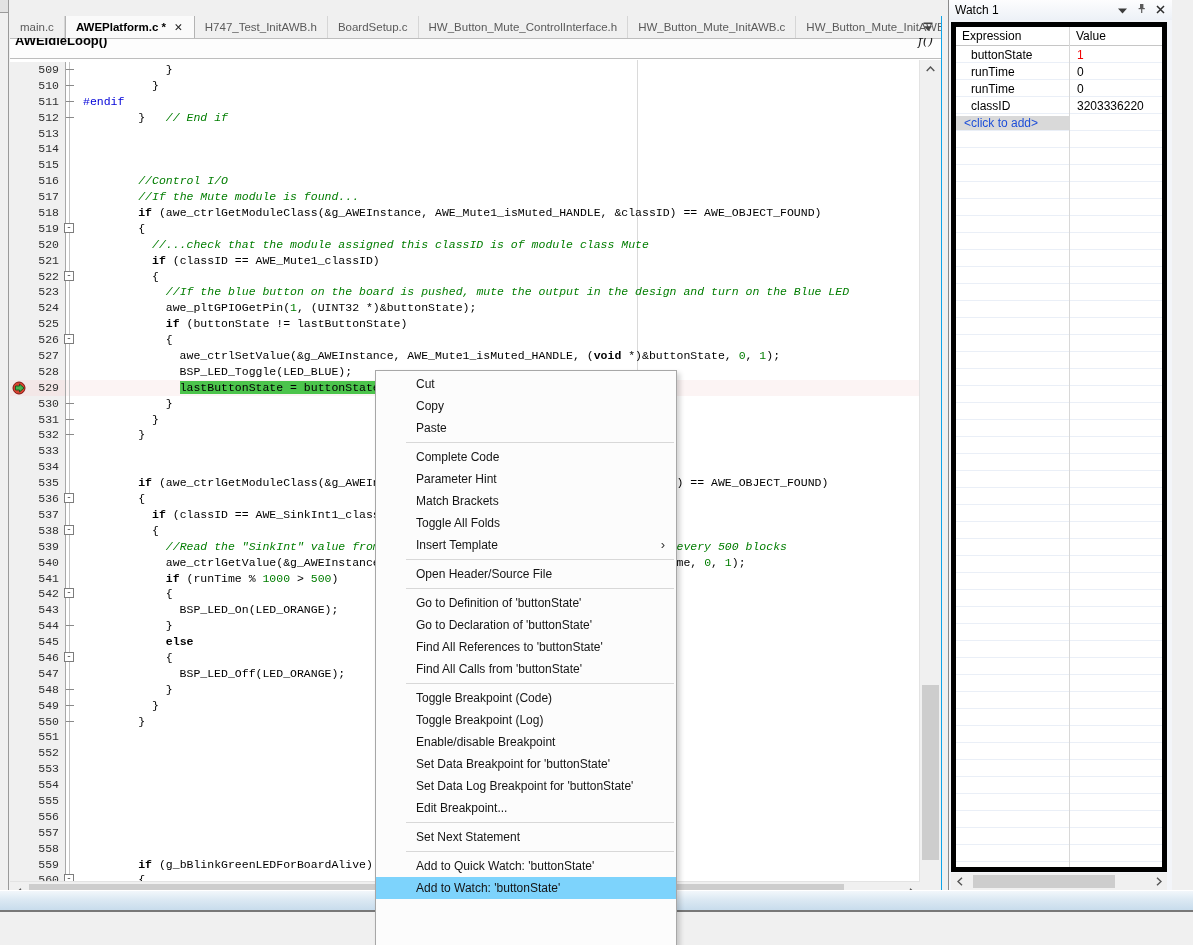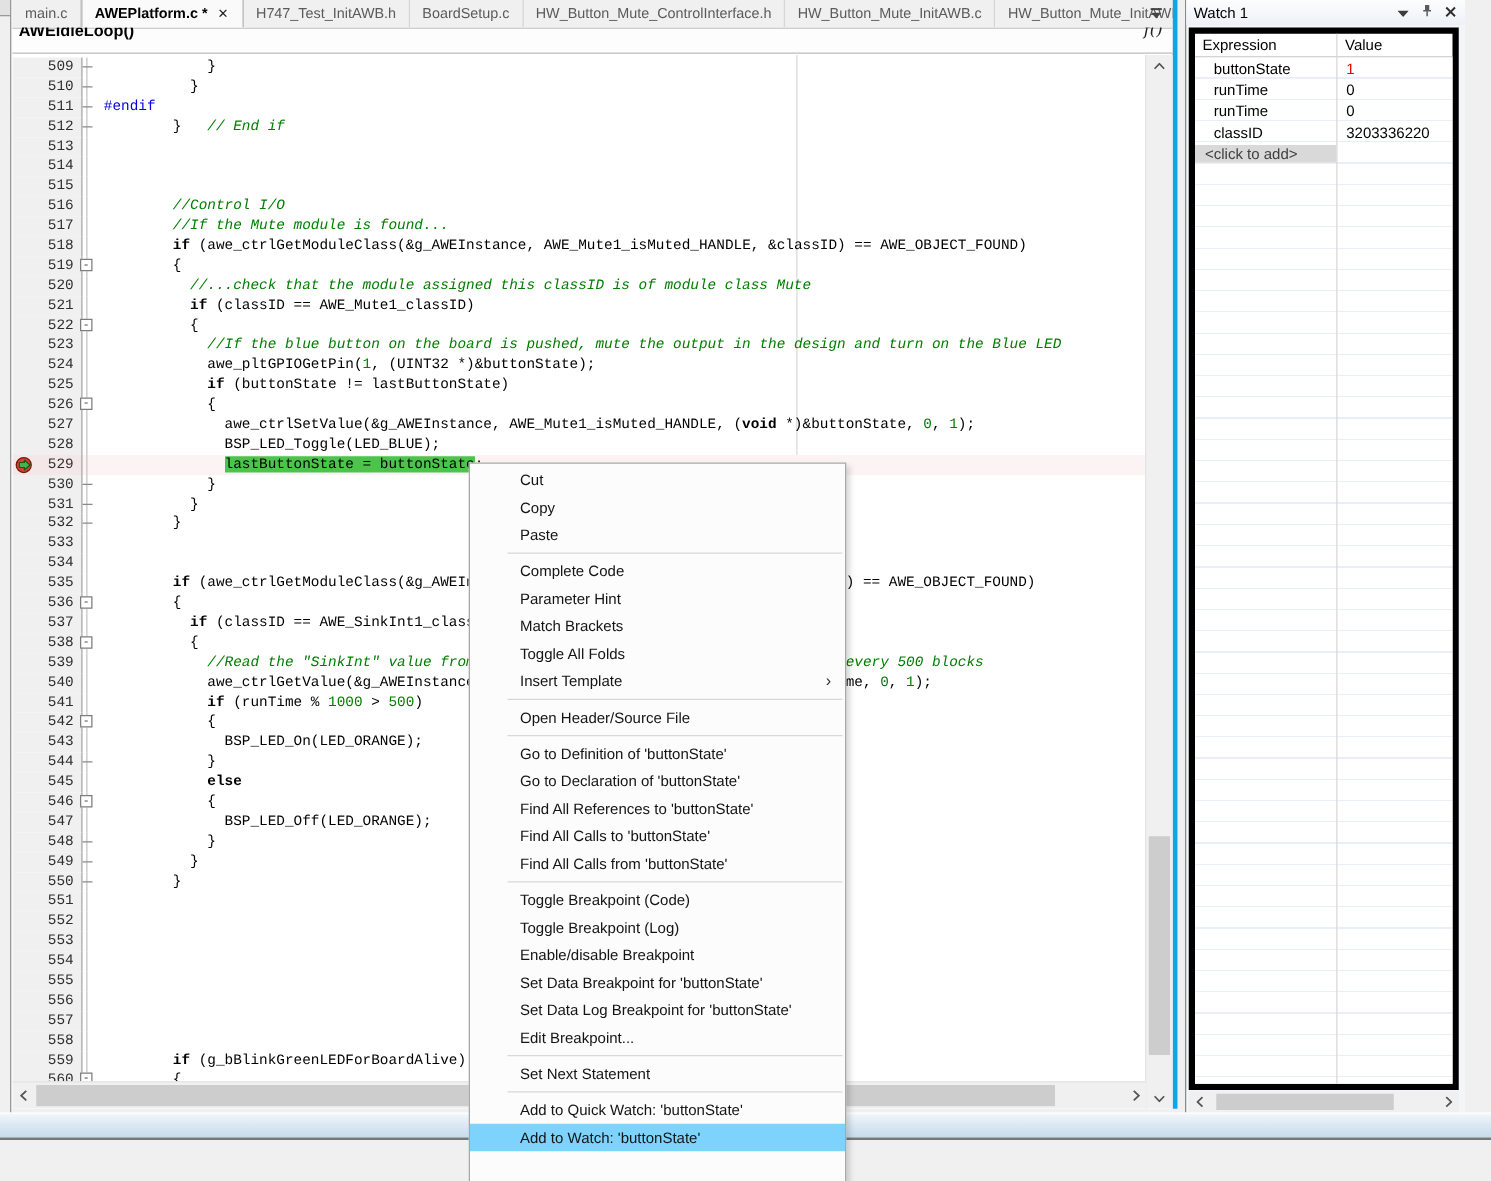--- a/index.html
+++ b/index.html
@@ -2,21 +2,21 @@
 <html><head>
 <meta charset="utf-8">
 <style>
   html,body{margin:0;padding:0}
   body{width:1193px;height:945px;position:relative;overflow:hidden;background:#f0f0f0;
        font-family:"Liberation Sans","DejaVu Sans",sans-serif;-webkit-font-smoothing:antialiased}
   
   #left-strip{position:absolute;left:0;top:0;width:9px;height:890px;background:#f0f0f0;border-right:1px solid #9a9a9a;box-sizing:border-box}
   #left-strip .cap{height:12px;background:#e2e2e2;border-bottom:1px solid #9a9a9a}
   
-  #editor{position:absolute;left:10px;top:0;width:932px;height:887px;background:#fff;border-right:4px solid #0ea5e9;box-sizing:border-box}
+  #editor{position:absolute;left:10px;top:16px;width:932px;height:887px;background:#fff;border-right:1px solid #0ea5e9;box-sizing:border-box}
   #tabbar{position:relative;height:22px;background:#f0f0f0;display:flex;align-items:stretch;font-size:11.5px;color:#5a5a5a;overflow:hidden}
   .tab{display:flex;align-items:center;gap:7px;padding:0 10px;border-right:1px solid #d6d6d6;white-space:nowrap;cursor:default}
   .tab.active{background:#fafafa;color:#000;font-weight:bold;border-left:1px solid #b3b3b3;border-right:1px solid #b3b3b3}
   .tab .tclose{font-weight:normal;font-size:10.5px;color:#222;padding:0 1px}
   #tab-overflow{position:absolute;right:5px;top:4px;width:16px;height:14px;display:flex;align-items:center;justify-content:center}
   #fnbar{height:21px;border-top:1px solid #bdbdbd;border-bottom:1px solid #bdbdbd;background:#fdfdfd;display:flex;align-items:center;padding:0 8px 16px 5px;box-sizing:border-box}
   #fnbar .fname{font-weight:bold;font-size:13px;color:#000}
   #fnbar .ficon{margin-left:auto;font-family:"DejaVu Serif","Liberation Serif",serif;font-style:italic;font-size:13px;color:#222}
   
   #code-viewport{position:absolute;top:44px;left:0;right:0;bottom:0;background:#fff;overflow:hidden}
@@ -55,21 +55,21 @@
   #watch-header{height:18px;display:flex;border-bottom:1px solid #c6c6c6;font-size:12px;color:#000;align-items:center}
   #watch-header .hc1{width:112px;padding-left:6px;box-sizing:border-box}
   #watch-header .hc2{padding-left:8px}
   #watch-rows{position:absolute;left:0;right:0;top:19px;bottom:0;
               background:repeating-linear-gradient(180deg,#fff 0px,#fff 16px,#eaeff7 16px,#eaeff7 17px)}
   #watch-coldiv{position:absolute;left:113px;top:0;bottom:0;width:1px;background:#d8d8d8;pointer-events:none}
   .wrow{height:17px;display:flex;align-items:center;font-size:12px;color:#000}
   .wexpr{width:113px;padding-left:15px;box-sizing:border-box;white-space:nowrap;overflow:hidden}
   .wval{padding-left:8px;white-space:nowrap}
   .wval.red{color:#f00505}
-  .wrow.placeholder .wexpr{background:#d9d9d9;color:#404040;padding-left:8px}
+  .wrow.placeholder .wexpr{background:#d9d9d9;color:#1d4ed8;padding-left:8px}
   #watch-hscroll{position:absolute;left:2px;right:5px;bottom:0;height:17px;background:#f0f0f0}
   #watch-hscroll .thumb{position:absolute;top:2px;bottom:2px;left:22px;width:142px;background:#cdcdcd}
   
   #blue-bar{position:absolute;left:0;top:890px;width:1193px;height:20px;
             background:linear-gradient(180deg,#f2f7fb 0%,#dce9f3 45%,#c8dcec 100%);border-top:1px solid #fff;box-sizing:border-box}
   #dark-line{position:absolute;left:0;top:910px;width:1193px;height:2px;background:#787878}
   #status-bar{position:absolute;left:0;top:952px;width:1193px;height:32px;background:#fcfcfc}
   .status-div{position:absolute;top:4px;height:24px;width:1px;background:#c2c2c2}
   .status-label{position:absolute;top:8px;font-size:12.5px;color:#1a1a1a}
   
@@ -536,21 +536,20 @@
     <div class="mi"><span>Parameter Hint</span></div>
     <div class="mi"><span>Match Brackets</span></div>
     <div class="mi"><span>Toggle All Folds</span></div>
     <div class="mi"><span>Insert Template</span><span class="sub">›</span></div>
     <div class="msep"></div>
     <div class="mi"><span>Open Header/Source File</span></div>
     <div class="msep"></div>
     <div class="mi"><span>Go to Definition of 'buttonState'</span></div>
     <div class="mi"><span>Go to Declaration of 'buttonState'</span></div>
     <div class="mi"><span>Find All References to 'buttonState'</span></div>
-    <div class="mi"><span>Find All Calls to 'buttonState'</span></div>
     <div class="mi"><span>Find All Calls from 'buttonState'</span></div>
     <div class="msep"></div>
     <div class="mi"><span>Toggle Breakpoint (Code)</span></div>
     <div class="mi"><span>Toggle Breakpoint (Log)</span></div>
     <div class="mi"><span>Enable/disable Breakpoint</span></div>
     <div class="mi"><span>Set Data Breakpoint for 'buttonState'</span></div>
     <div class="mi"><span>Set Data Log Breakpoint for 'buttonState'</span></div>
     <div class="mi"><span>Edit Breakpoint...</span></div>
     <div class="msep"></div>
     <div class="mi"><span>Set Next Statement</span></div>

